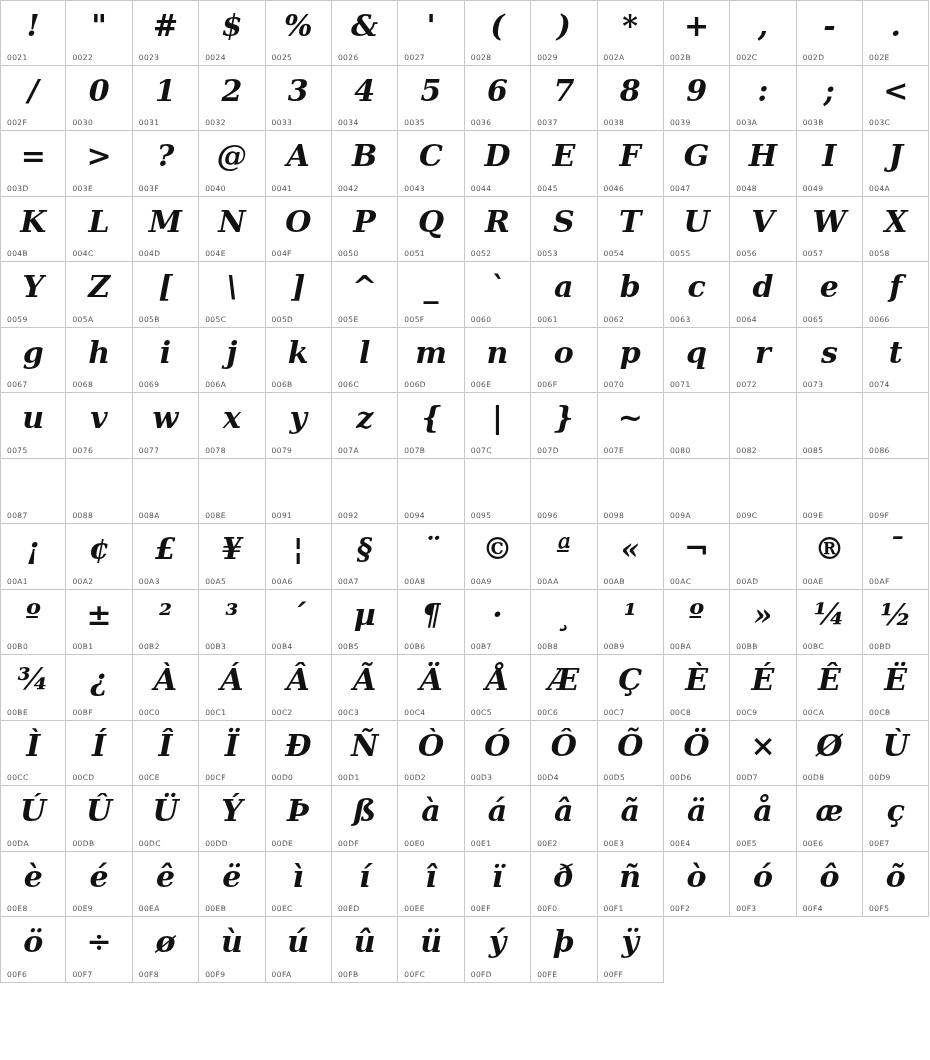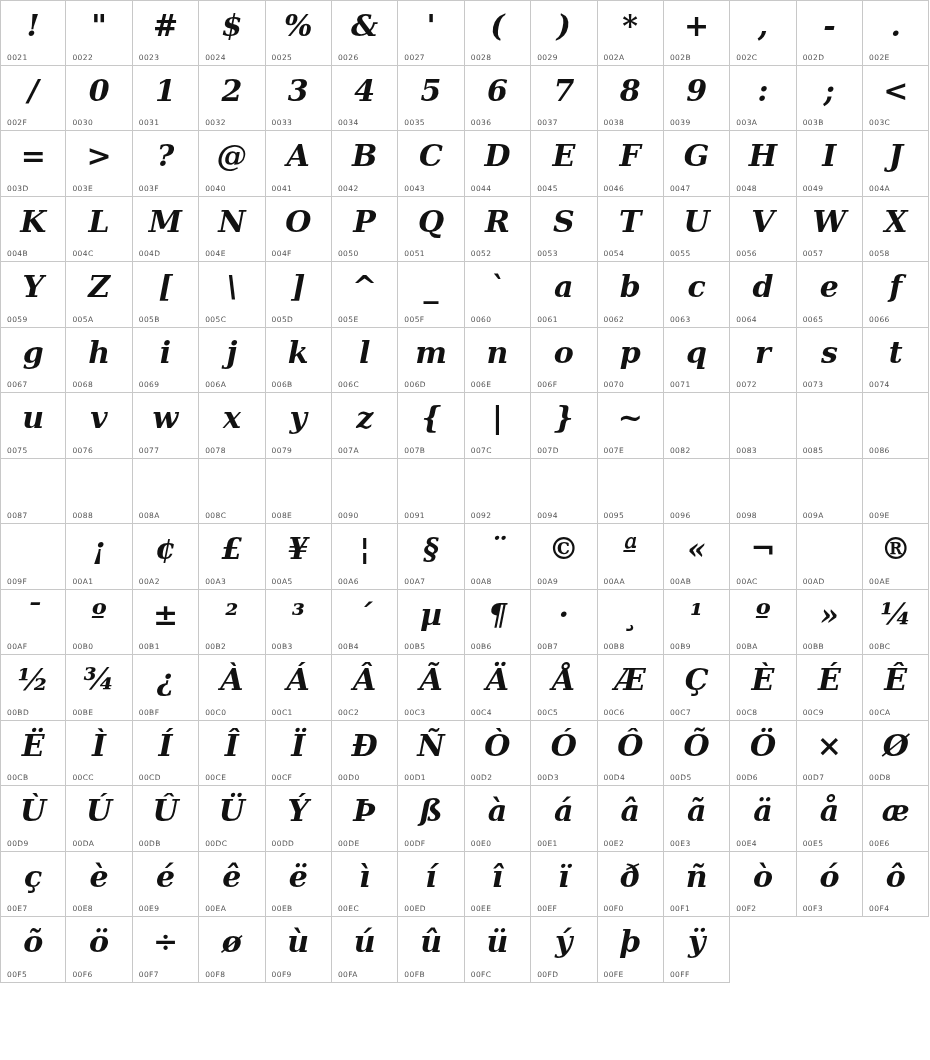--- a/index.html
+++ b/index.html
@@ -440,60 +440,52 @@
     <div class="cell">
       <div class="glyph">}</div>
       <div class="code">007D</div>
     </div>
     <div class="cell">
       <div class="glyph">~</div>
       <div class="code">007E</div>
     </div>
     <div class="cell empty-cell">
       <div class="glyph"></div>
+      <div class="code">0080</div>
+    </div>
+    <div class="cell empty-cell">
+      <div class="glyph"></div>
       <div class="code">0082</div>
     </div>
     <div class="cell empty-cell">
       <div class="glyph"></div>
-      <div class="code">0083</div>
-    </div>
-    <div class="cell empty-cell">
-      <div class="glyph"></div>
       <div class="code">0085</div>
     </div>
     <div class="cell empty-cell">
       <div class="glyph"></div>
       <div class="code">0086</div>
     </div>
     <div class="cell empty-cell">
       <div class="glyph"></div>
       <div class="code">0087</div>
     </div>
     <div class="cell empty-cell">
       <div class="glyph"></div>
       <div class="code">0088</div>
     </div>
     <div class="cell empty-cell">
       <div class="glyph"></div>
       <div class="code">008A</div>
     </div>
     <div class="cell empty-cell">
       <div class="glyph"></div>
-      <div class="code">008C</div>
-    </div>
-    <div class="cell empty-cell">
-      <div class="glyph"></div>
       <div class="code">008E</div>
     </div>
     <div class="cell empty-cell">
       <div class="glyph"></div>
-      <div class="code">0090</div>
-    </div>
-    <div class="cell empty-cell">
-      <div class="glyph"></div>
       <div class="code">0091</div>
     </div>
     <div class="cell empty-cell">
       <div class="glyph"></div>
       <div class="code">0092</div>
     </div>
     <div class="cell empty-cell">
       <div class="glyph"></div>
       <div class="code">0094</div>
     </div>
@@ -505,20 +497,24 @@
       <div class="glyph"></div>
       <div class="code">0096</div>
     </div>
     <div class="cell empty-cell">
       <div class="glyph"></div>
       <div class="code">0098</div>
     </div>
     <div class="cell empty-cell">
       <div class="glyph"></div>
       <div class="code">009A</div>
+    </div>
+    <div class="cell empty-cell">
+      <div class="glyph"></div>
+      <div class="code">009C</div>
     </div>
     <div class="cell empty-cell">
       <div class="glyph"></div>
       <div class="code">009E</div>
     </div>
     <div class="cell empty-cell">
       <div class="glyph"></div>
       <div class="code">009F</div>
     </div>
     <div class="cell">

